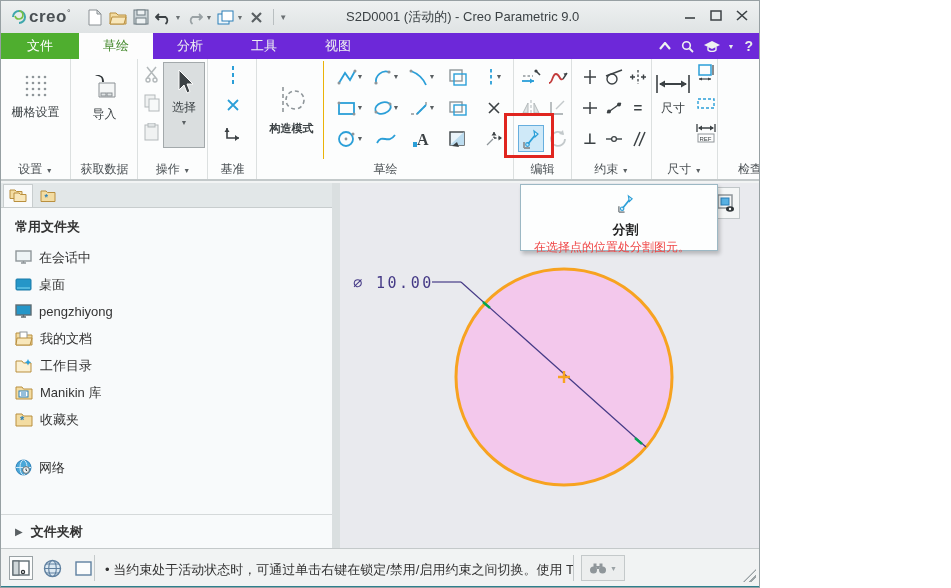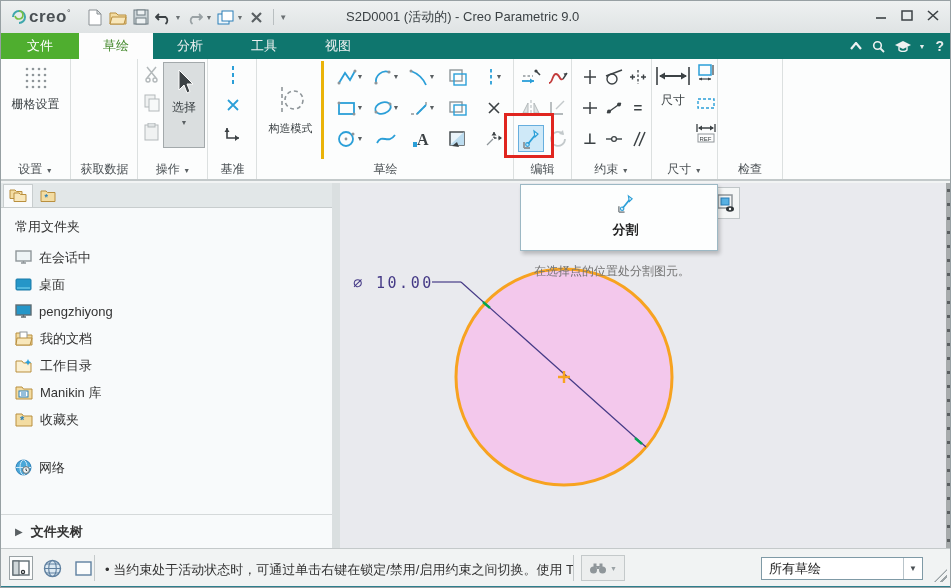--- a/index.html
+++ b/index.html
@@ -1,48 +1,48 @@
 <!DOCTYPE html>
 <html><head>
 <meta charset="utf-8">
 <style>
   * { margin:0; padding:0; box-sizing:border-box; }
   html,body { width:951px; height:588px; font-family:"Liberation Sans","DejaVu Sans",sans-serif; }
-  #window { position:relative; width:951px; height:588px; background:#f2f4f4; border:1px solid #97a0a3; overflow:hidden; }
+  #window { position:relative; width:760px; height:588px; background:#f2f4f4; border:1px solid #97a0a3; overflow:hidden; }
 
   
   .titlebar { position:absolute; left:0; top:0; width:100%; height:32px;
     background:linear-gradient(#eef1f1,#dfe3e4); display:flex; align-items:center; }
   .logo { display:flex; align-items:flex-start; margin-left:8px; }
   .logo-text { font-size:17px; font-weight:bold; color:#4a5054; letter-spacing:.5px; }
   .logo-deg { font-size:9px; color:#4a5054; margin-top:1px; }
   .qat { display:flex; align-items:center; margin-left:14px; gap:3px; }
   .qbtn { width:20px; height:20px; display:flex; align-items:center; justify-content:center; border-radius:2px; }
   .qcaret { font-size:7px; color:#6a7073; margin-left:-2px; }
   .qsep { width:1px; height:16px; background:#b9bfc1; margin:0 4px; }
   .title-text { position:absolute; left:345px; top:0; height:32px; display:flex; align-items:center;
     font-size:13px; color:#3c4245; }
   .winctl { position:absolute; right:4px; top:3px; display:flex; }
   .winbtn { width:26px; height:22px; display:flex; align-items:center; justify-content:center;
     color:#3c4245; font-size:14px; }
 
   
-  .tabbar { position:absolute; left:0; top:32px; width:100%; height:26px; background:#0f766e; display:flex; }
+  .tabbar { position:absolute; left:0; top:32px; width:100%; height:26px; background:#6d28d9; display:flex; }
   .tab { height:26px; padding:0 24px; display:flex; align-items:center; font-size:13px; color:#eef1f1; }
   .tab-file { background:#4fae2f; color:#fff; padding:0 26px; }
   .tab-active { background:#fdfdfd; color:#44892c; }
   .tabbar-right { position:absolute; right:6px; top:32px; height:26px; display:flex; align-items:center; gap:10px; color:#e8ecec; }
   .tbr-icon { font-size:12px; display:flex; align-items:center; }
 
   
   .ribbon { position:absolute; left:0; top:58px; width:100%; height:122px; background:#fcfdfd; border-bottom:2px solid #c3c9ca; }
   .rgroup { position:absolute; top:0; height:120px; border-right:1px solid #dce0e0; }
   .rlabel { position:absolute; bottom:1px; left:0; right:0; text-align:center; font-size:12px; color:#4a5054; white-space:nowrap; }
   .caret { font-size:7px; color:#5a6063; }
-  .bigbtn { display:flex; flex-direction:column; align-items:center; justify-content:flex-start; padding-top:6px; height:96px; }
+  .bigbtn { display:flex; flex-direction:column; align-items:center; justify-content:flex-start; padding-top:14px; height:96px; }
   .bigbtn .btxt { font-size:12px; color:#3c4245; margin-top:5px; white-space:nowrap; }
   .smallicon { width:22px; height:22px; display:flex; align-items:center; justify-content:center; }
   .cellpair { display:flex; align-items:center; justify-content:center; }
 
   .sel-btn { position:absolute; left:24px; top:3px; width:42px; height:86px; background:#dadedf; border:1px solid #a3a9ab;
     display:flex; flex-direction:column; align-items:center; padding-top:6px; }
   .sel-btn .btxt { font-size:12px; color:#3c4245; margin-top:4px; }
 
   .construction-btn { position:absolute; left:2px; top:2px; width:64px; height:98px; display:flex; flex-direction:column; align-items:center; justify-content:center; gap:6px; }
   .construction-btn .btxt { font-size:11px; color:#3c4245; white-space:nowrap; }
@@ -51,38 +51,38 @@
   .con-grid { position:absolute; left:6px; top:2px; display:grid; grid-template-columns:repeat(3,24px); grid-template-rows:repeat(3,31px); }
 
   .divide-btn { width:26px; height:27px; background:#cfe9f8; border:1px solid #66aede; display:flex; align-items:center; justify-content:center; }
   .redbox { position:absolute; left:503px; top:112px; width:50px; height:45px; border:3px solid #e0251f; z-index:30; pointer-events:none; }
 
   
   .sidebar { position:absolute; left:0; top:182px; width:331px; height:365px; background:#f8fafb; }
   .nav-tabstrip { height:25px; background:#e2e7e8; border-bottom:1px solid #c8cdce; display:flex; align-items:flex-end; padding-left:2px; }
   .navtab { width:30px; height:23px; display:flex; align-items:center; justify-content:center; }
   .navtab.active { background:#f8fafb; border:1px solid #c8cdce; border-bottom:none; }
-  .nav-header { font-size:13px; font-weight:normal; color:#333; padding:10px 0 0 14px; }
+  .nav-header { font-size:13px; font-weight:bold; color:#333; padding:10px 0 0 14px; }
   .nav-item { display:flex; align-items:center; gap:7px; height:27px; padding-left:14px; font-size:13px; color:#333; }
   .nav-item.gap { margin-top:21px; }
   .foldertree { position:absolute; left:0; bottom:0; width:100%; height:34px; border-top:1px solid #d5d9da;
     display:flex; align-items:center; gap:8px; padding-left:14px; font-size:13px; font-weight:bold; color:#333; }
   .ft-arrow { color:#5a6063; font-size:10px; }
 
   .sash { position:absolute; left:331px; top:182px; width:8px; height:365px; background:#dadfe0; }
 
   .canvas { position:absolute; left:339px; top:182px; width:606px; height:365px; background:#e9eaee; }
   .rightstrip { position:absolute; left:945px; top:182px; width:6px; height:403px; background:#a7abac;
     background-image:repeating-linear-gradient(#5a5e60 0 3px, transparent 3px 14px); background-size:3px 100%; background-position:1px 6px; background-repeat:no-repeat; }
 
   .tooltip { position:absolute; left:180px; top:1px; width:198px; height:67px; background:#fdfefe;
     border:1px solid #9cb8c4; box-shadow:2px 3px 4px rgba(0,0,0,.22); z-index:20; padding:9px 0 0 13px; }
   .tt-head { display:flex; align-items:center; gap:8px;flex-direction:column; }
   .tt-title { font-size:13px; font-weight:bold; color:#222; }
-  .tt-desc { font-size:12px; color:#737373; margin-top:24px; }
+  .tt-desc { font-size:12px; color:#ef4444; margin-top:0; }
   .ghostbtn { position:absolute; left:372px; top:4px; width:28px; height:32px; background:#f4f6f6; border:1px solid #c0c6c8;
     display:flex; align-items:center; justify-content:center; z-index:10; }
 
   
   .statusbar { position:absolute; left:0; top:547px; width:100%; height:38px; background:#f1f3f3; border-top:1px solid #c4c9ca; }
   .sb-icons { position:absolute; left:8px; top:7px; display:flex; align-items:center; gap:7px; }
   .sb-btn { width:24px; height:24px; display:flex; align-items:center; justify-content:center; }
   .sb-btn.boxed { border:1px solid #9aa2a5; background:#fbfcfc; }
   .sb-sep { position:absolute; left:93px; top:6px; width:1px; height:26px; background:#c4c9ca; }
   .sb-msg { position:absolute; left:104px; top:12px; font-size:13px; color:#333; white-space:nowrap; }
@@ -231,20 +231,29 @@
               <circle cx="16" cy="22" r="1.3"></circle>
               <circle cx="22" cy="22" r="1.3"></circle>
             </g>
         </svg>
         <span class="btxt">栅格设置</span>
       </div>
       <div class="rlabel"><span>设置</span> <span class="caret">▼</span></div>
     </div>
 
     <div class="rgroup" style="left:71px;width:66px;">
+      <div class="bigbtn">
+        <svg width="30" height="28" viewBox="0 0 30 28">
+          <path d="M9 10 h16 v14 h-16 z" fill="#f4f6f6" stroke="#8a9094"></path>
+          <rect x="11" y="20" width="5" height="3" fill="#dfe3e4" stroke="#8a9094"></rect>
+            <rect x="17" y="20" width="5" height="3" fill="#dfe3e4" stroke="#8a9094"></rect>
+          <path d="M14 9 C14 2 8 1 5 3 L8 3 C12 4 12 6 12 9 Z" fill="#2f3538"></path>
+        </svg>
+        <span class="btxt">导入</span>
+      </div>
       <div class="rlabel">获取数据</div>
     </div>
 
     <div class="rgroup" style="left:138px;width:69px;">
       <div style="position:absolute;left:2px;top:4px;display:flex;flex-direction:column;gap:7px;">
         <span class="smallicon">
           <svg width="16" height="17" viewBox="0 0 16 17">
               <path d="M3 1 L12 12 M12 1 L3 12" stroke="#b3b9bb" stroke-width="1.5"></path>
               <circle cx="4" cy="14" r="2" fill="none" stroke="#b3b9bb" stroke-width="1.4"></circle>
               <circle cx="11" cy="14" r="2" fill="none" stroke="#b3b9bb" stroke-width="1.4"></circle>
@@ -290,21 +299,21 @@
               <path d="M4 2 v10 h12" fill="none" stroke="#3c4245" stroke-width="1.6"></path>
               <path d="M16 12 l-4 -3 v6 z" fill="#3c4245"></path>
               <path d="M4 2 l-2.5 4 h5 z" fill="#3c4245"></path>
             </svg>
         </span>
       </div>
       <div class="rlabel">基准</div>
     </div>
 
     <div class="rgroup" style="left:257px;width:256px;">
-      <div class="construction-btn" style="border-right:3px solid #eab308;">
+      <div class="construction-btn" style="border-right:1px solid #eab308;font-weight:bold;">
         <svg width="30" height="30" viewBox="0 0 30 30">
           <path d="M6 2 v26" stroke="#8f969a" stroke-width="1.6" stroke-dasharray="4 3"></path>
           <circle cx="18" cy="15" r="9" fill="none" stroke="#8f969a" stroke-width="1.6" stroke-dasharray="4 3"></circle>
         </svg>
         <span class="btxt">构造模式</span>
       </div>
       <div class="sketch-grid">
         <div class="cellpair">
           <svg width="20" height="18" viewBox="0 0 20 18">
               <polyline points="2,15 8,5 13,12 18,3" fill="none" stroke="#2b9fd8" stroke-width="1.8"></polyline>

